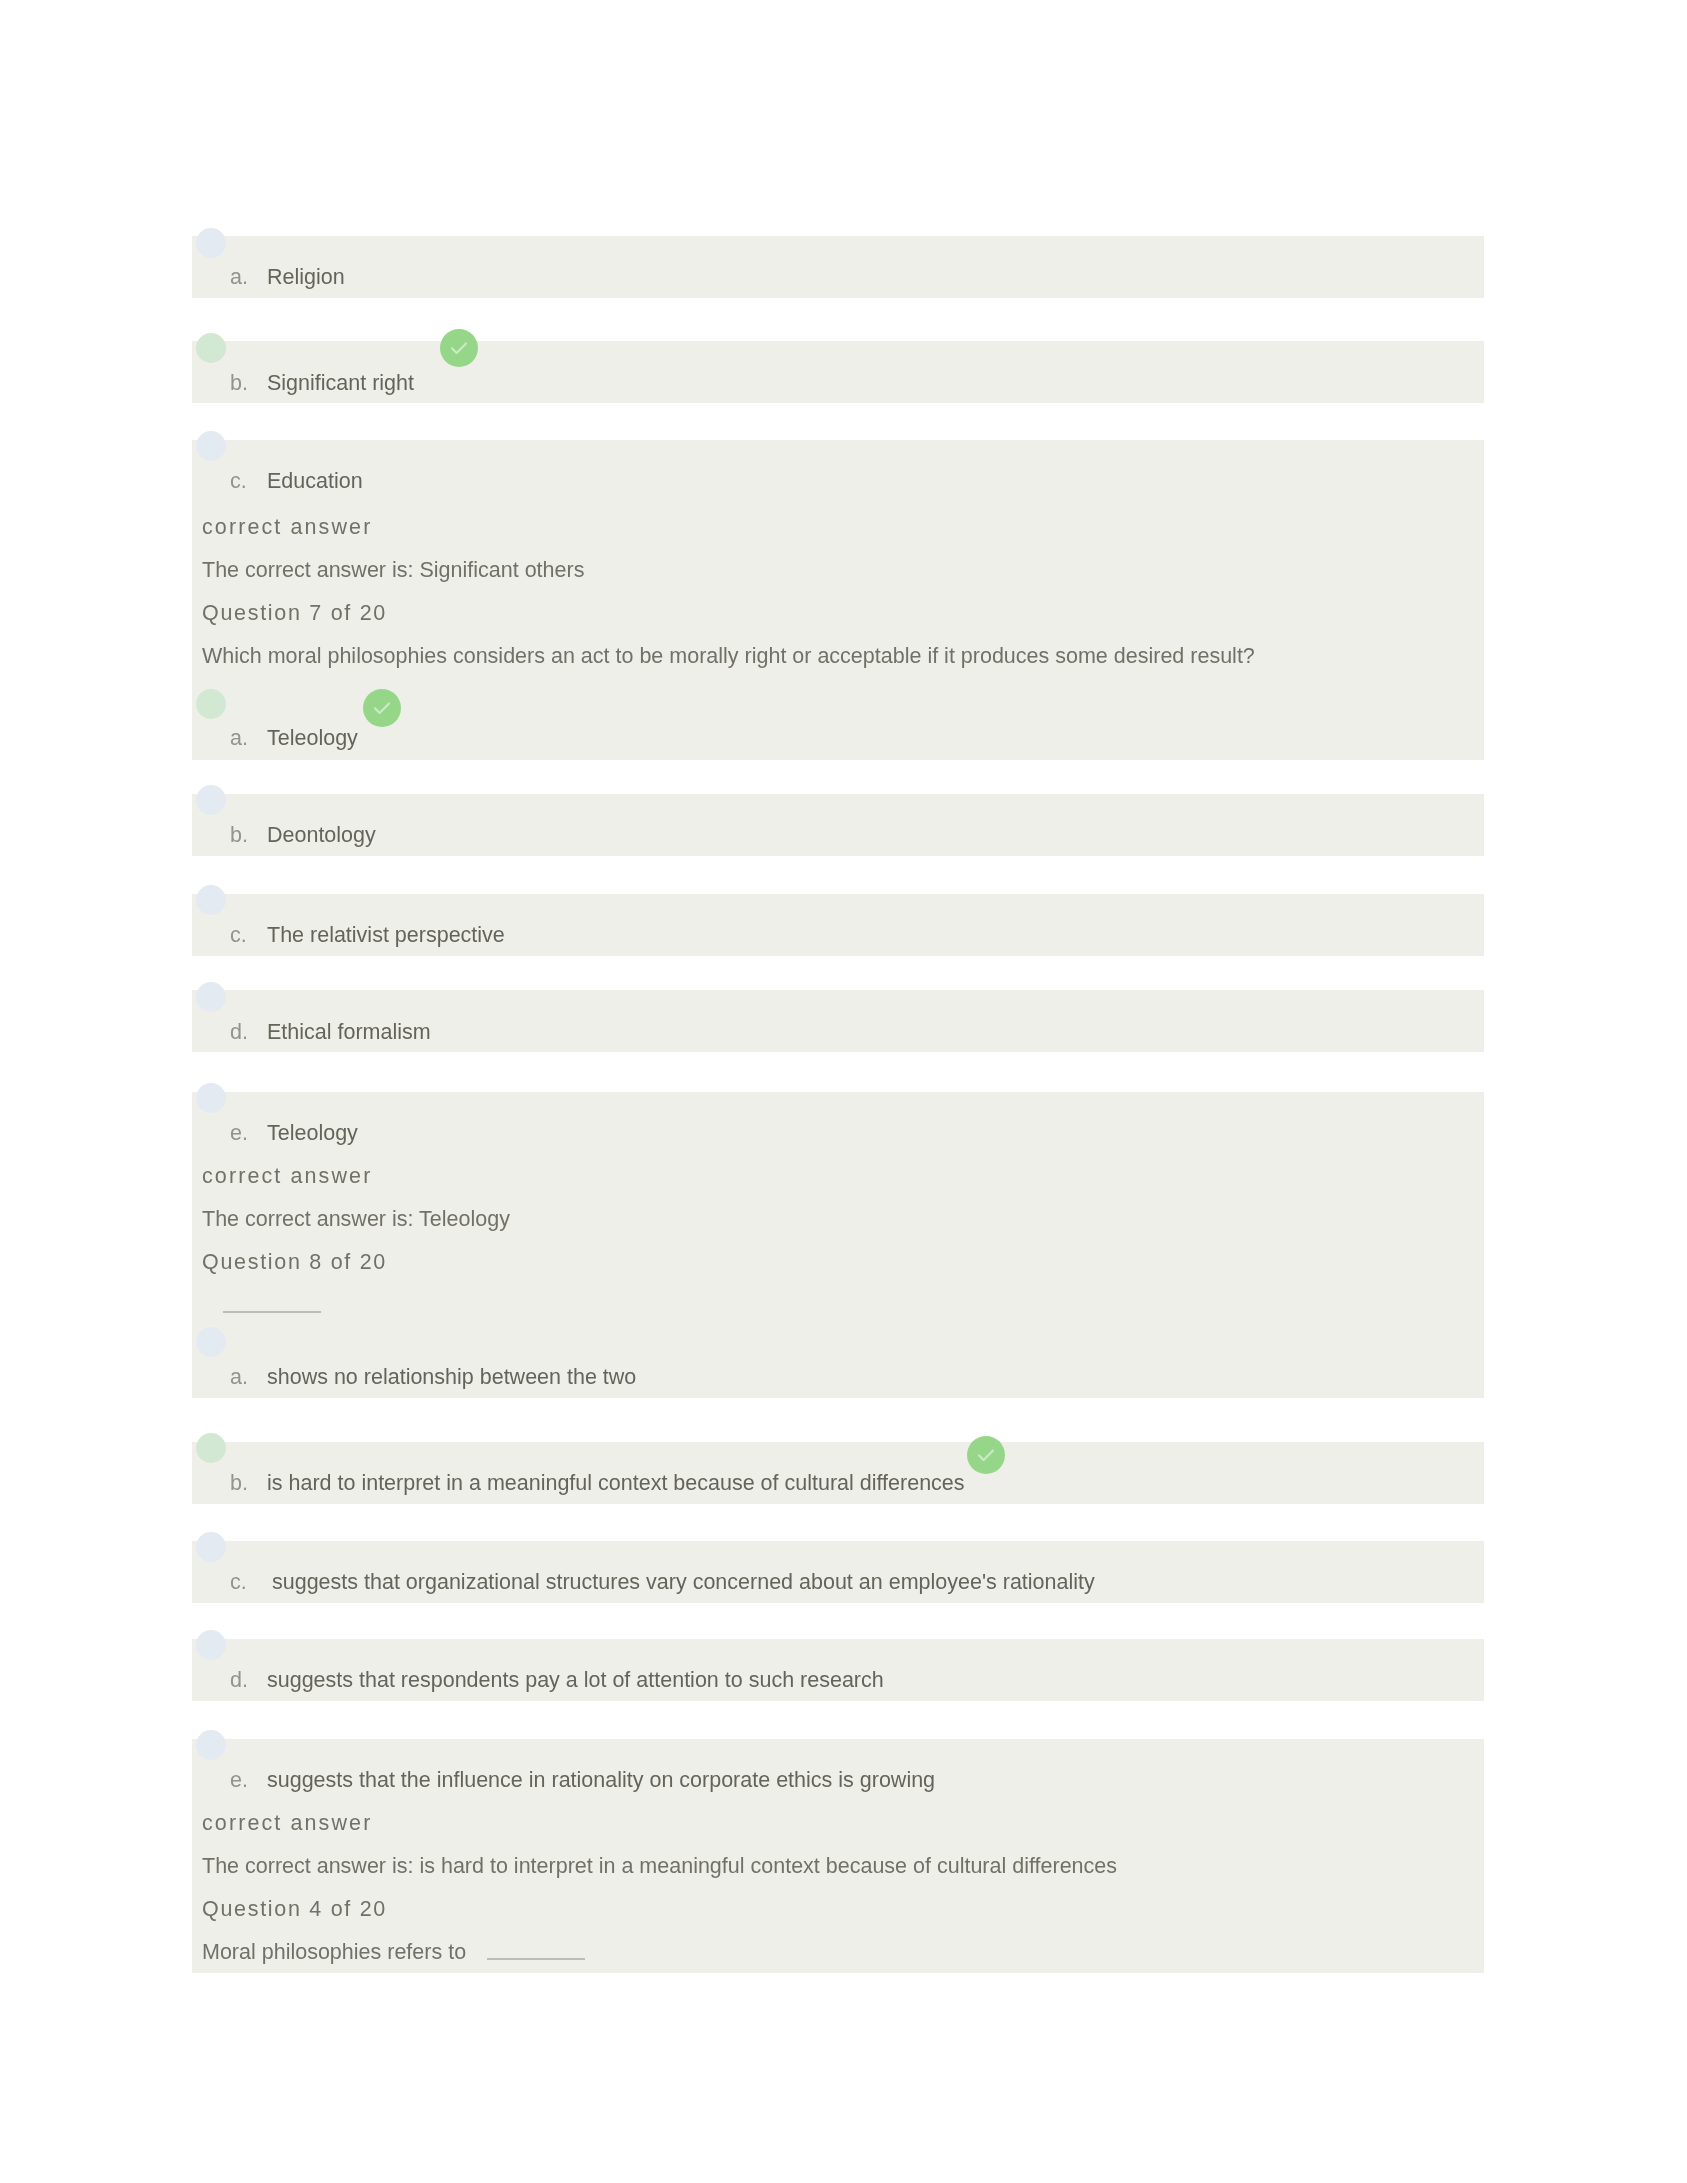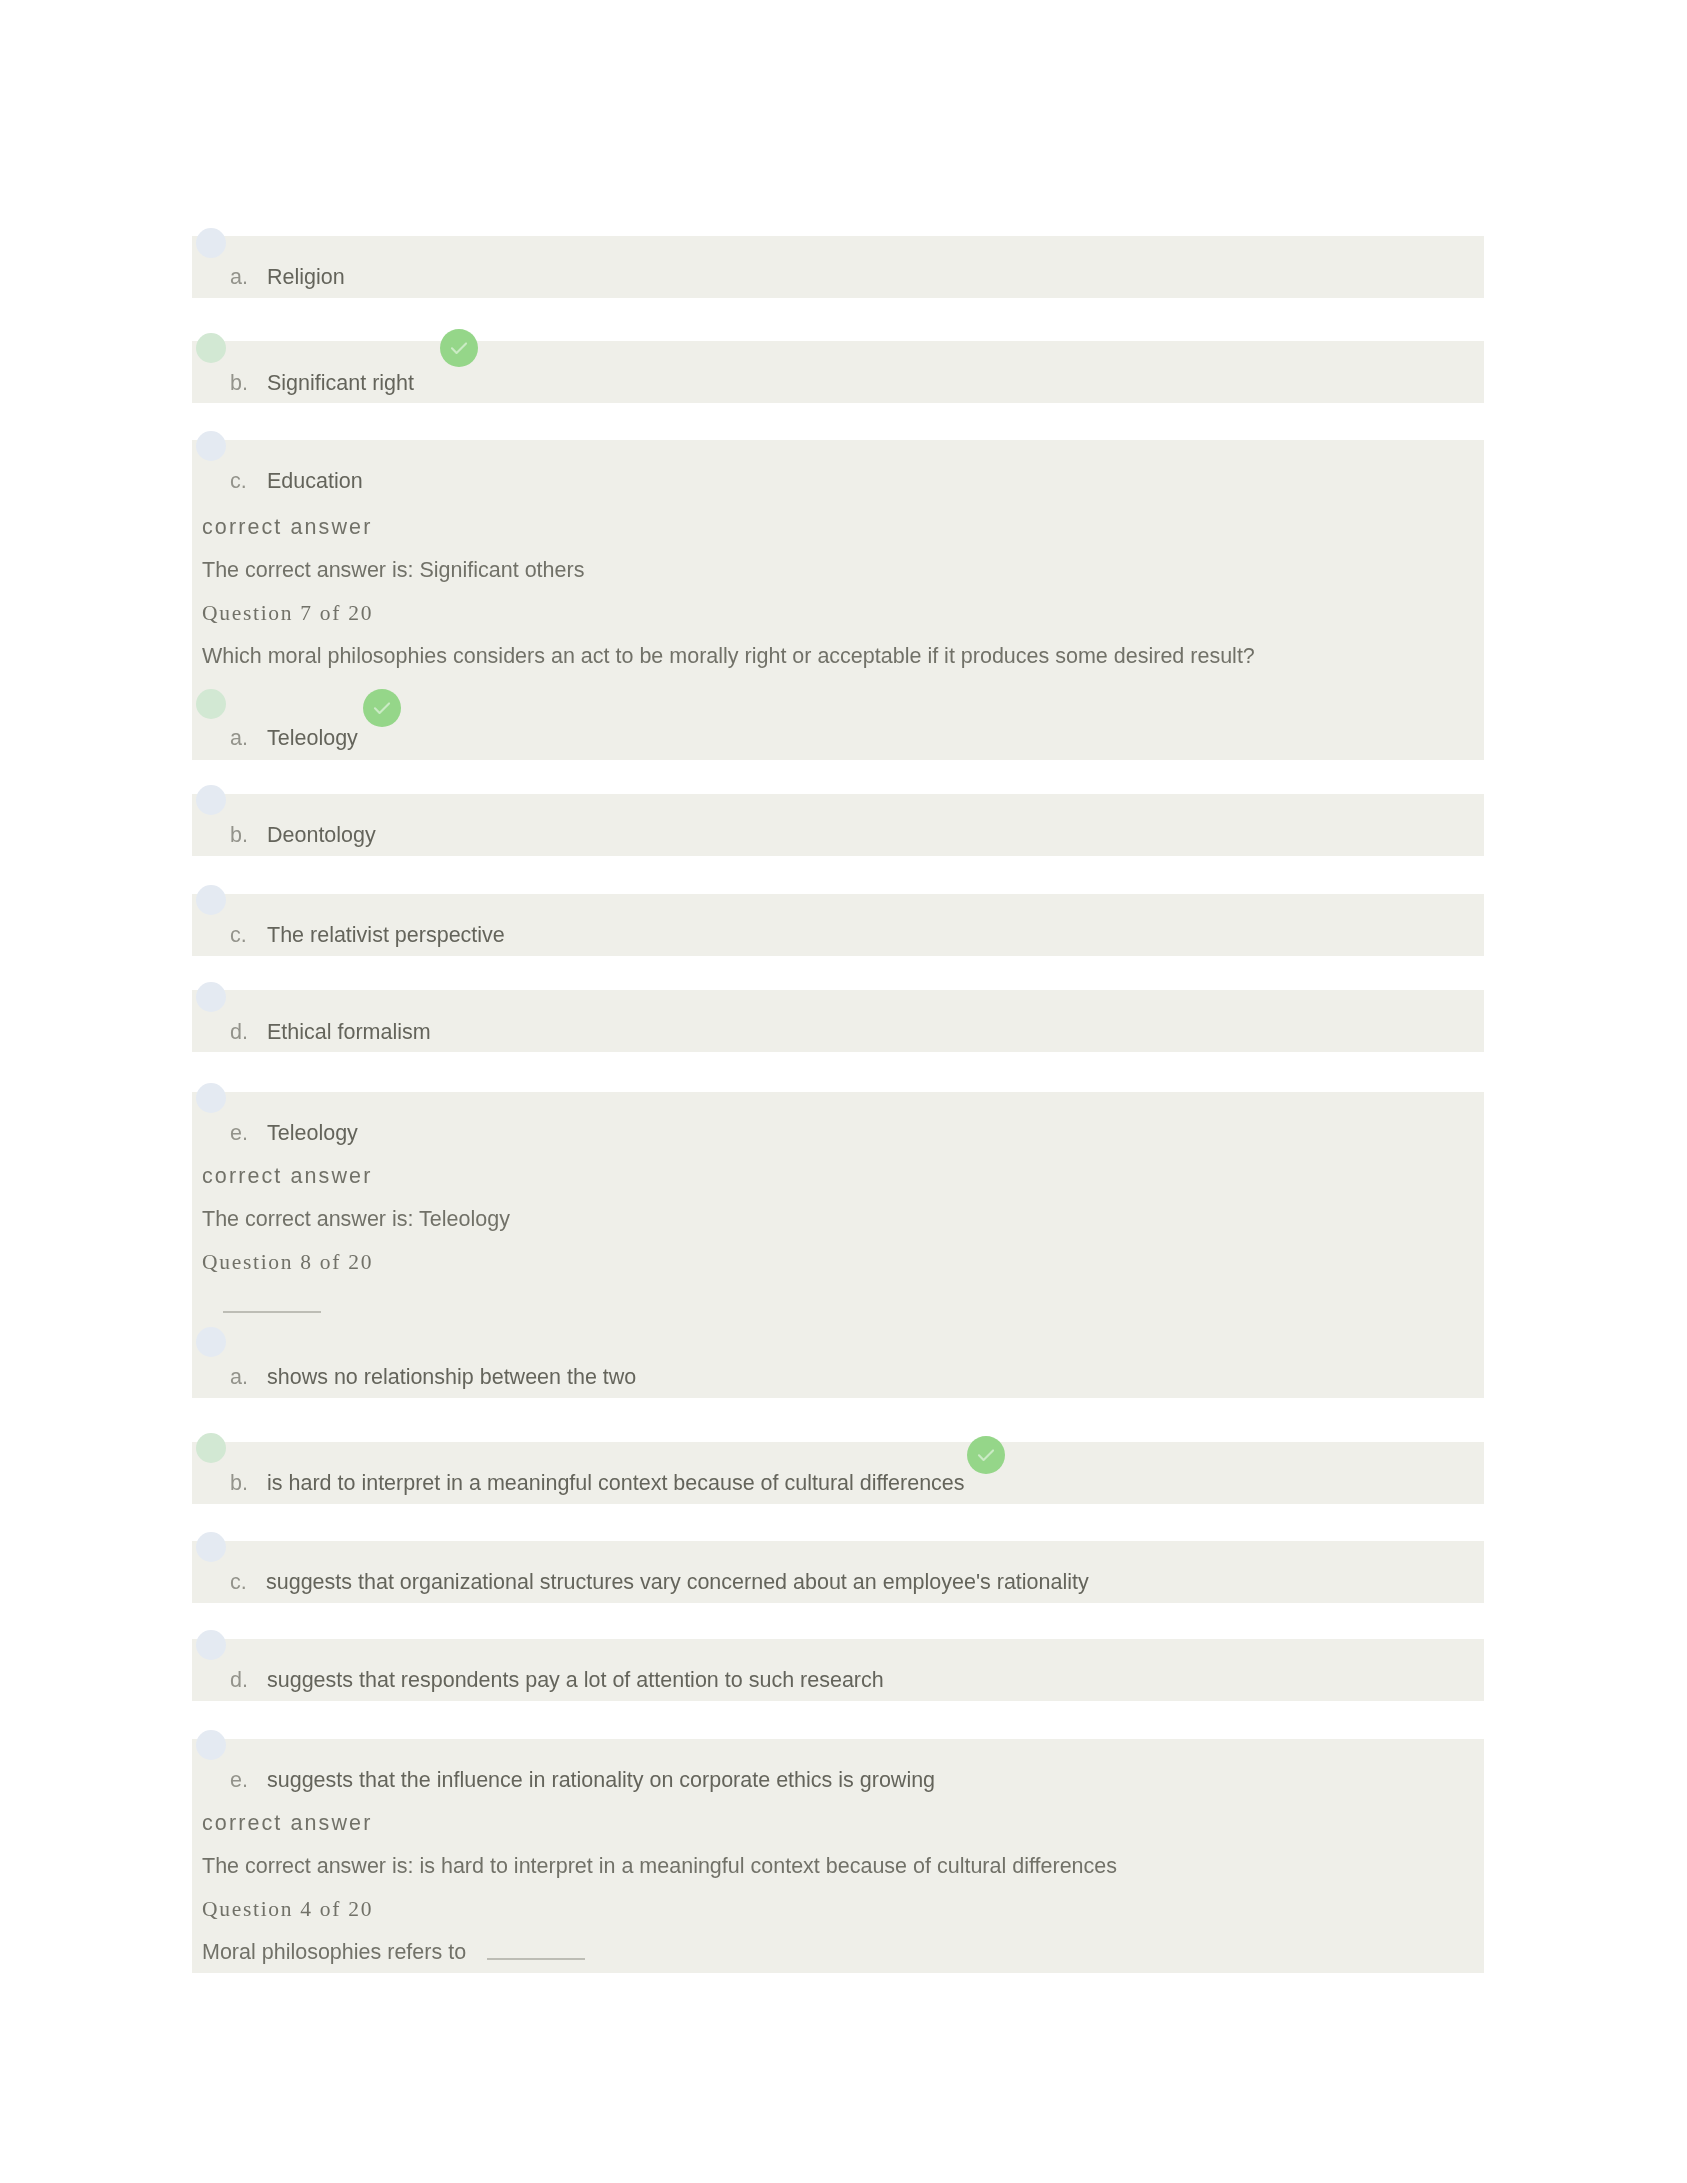--- a/index.html
+++ b/index.html
@@ -17,21 +17,21 @@
 
   
   .badge { position:absolute; width:38px; height:38px; line-height:0; }
   .marker-svg { display:block; }
 
   
   .tx { position:absolute; font-size:21.5px; line-height:28px; white-space:nowrap; }
   .oletter { color:#93938b; }
   .otext   { color:#64645b; }
   .fline   { color:#717168; }
-  .wsp  { letter-spacing:1.7px;font-family:Liberation Serif, serif; }
+  .wsp  { letter-spacing:1.7px; }
   .wsp2 { letter-spacing:2.1px; }
 
   
   .blank { display:inline-block; border-bottom:2px solid #bdbdb5; width:98px;
            margin-left:21px; vertical-align:-1.3px; }
 </style>
 </head>
 <body>
 
 <div class="page">
@@ -97,21 +97,21 @@
   <span class="tx oletter" style="left:230px;top:1469px">b.</span>
   <span class="tx otext" style="left:267px;top:1469px">is hard to interpret in a meaningful context because of cultural differences</span>
   <span class="badge" style="left:967px;top:1436px">
       <svg class="marker-svg" width="38" height="38" viewBox="0 0 54 54">
         <circle cx="27" cy="27" r="27" fill="#95d689"></circle>
         <path d="M17 27.5 L23.5 34 L37 20.5" fill="none" stroke="#ffffff" stroke-width="3" stroke-linecap="round" stroke-linejoin="round" opacity="0.50"></path>
       </svg>
     </span>
   <span class="radio" style="left:196px;top:1532px"></span>
   <span class="tx oletter" style="left:230px;top:1568px">c.</span>
-  <span class="tx otext" style="left:266px;top:1568px">suggests that organizational structures vary concerned about an employee's rationality</span>
+  <span class="tx otext" style="left:272px;top:1568px">suggests that organizational structures vary concerned about an employee's rationality</span>
   <span class="radio" style="left:196px;top:1630px"></span>
   <span class="tx oletter" style="left:230px;top:1666px">d.</span>
   <span class="tx otext" style="left:267px;top:1666px">suggests that respondents pay a lot of attention to such research</span>
   <span class="radio" style="left:196px;top:1730px"></span>
   <span class="tx oletter" style="left:230px;top:1766px">e.</span>
   <span class="tx otext" style="left:267px;top:1766px">suggests that the influence in rationality on corporate ethics is growing</span>
   <span class="tx fline wsp2" style="left:202px;top:1809px">correct answer</span>
   <span class="tx fline" style="left:202px;top:1852px">The correct answer is: is hard to interpret in a meaningful context because of cultural differences</span>
   <span class="tx fline wsp" style="left:202px;top:1895px">Question 4 of 20</span>
   <span class="tx fline" style="left:202px;top:1938px"><span>Moral philosophies refers to</span><span class="blank"></span></span>

